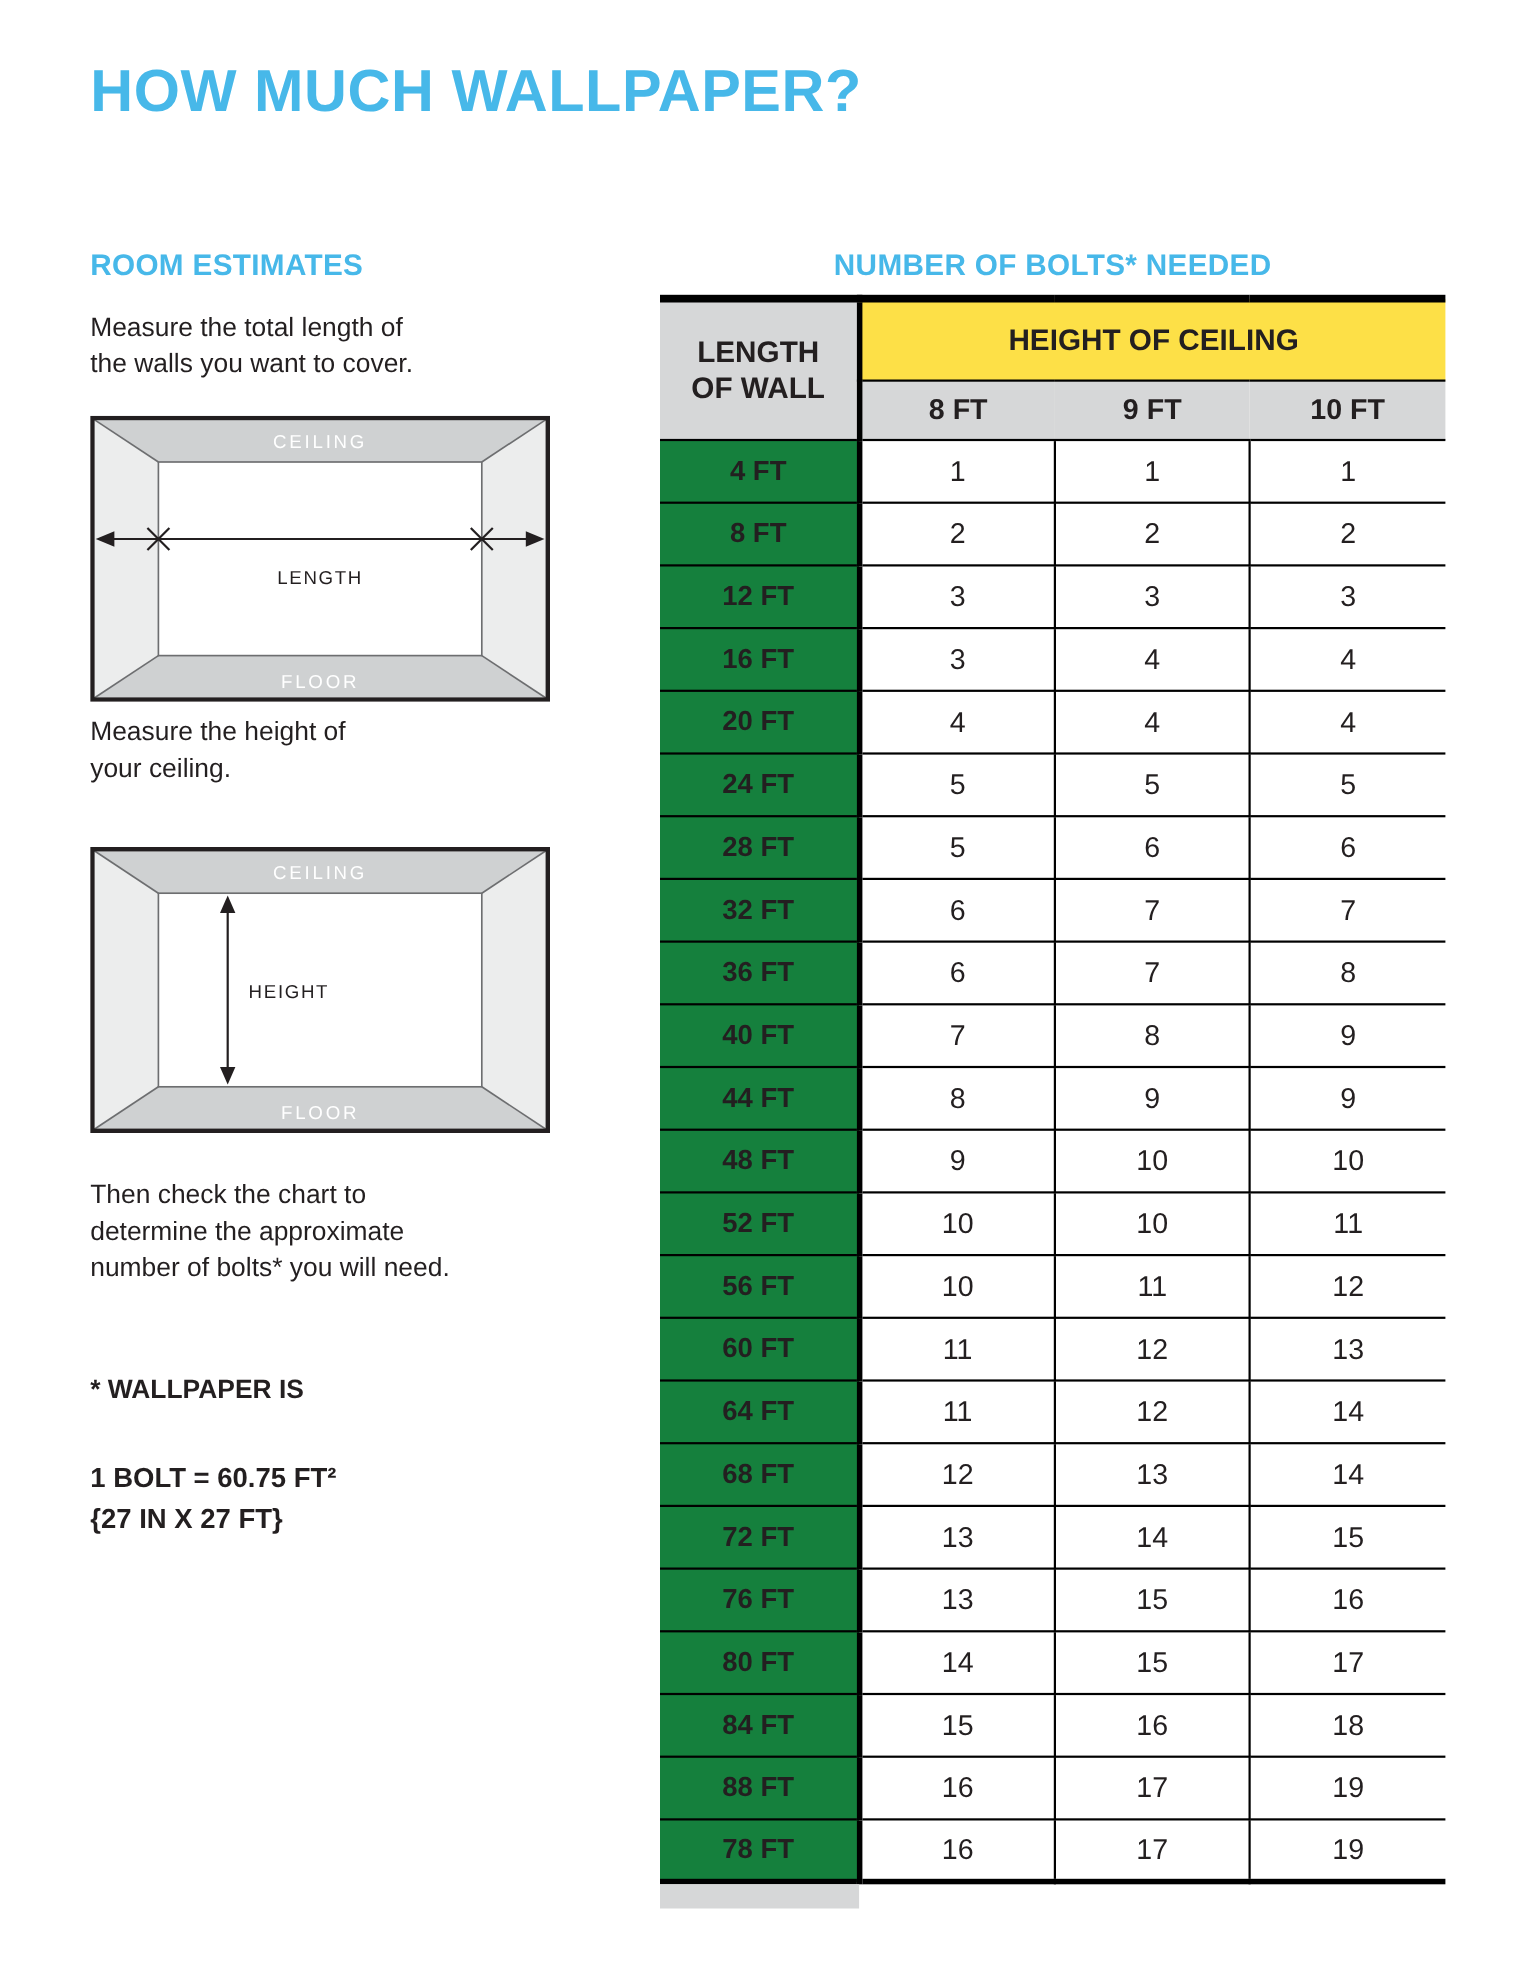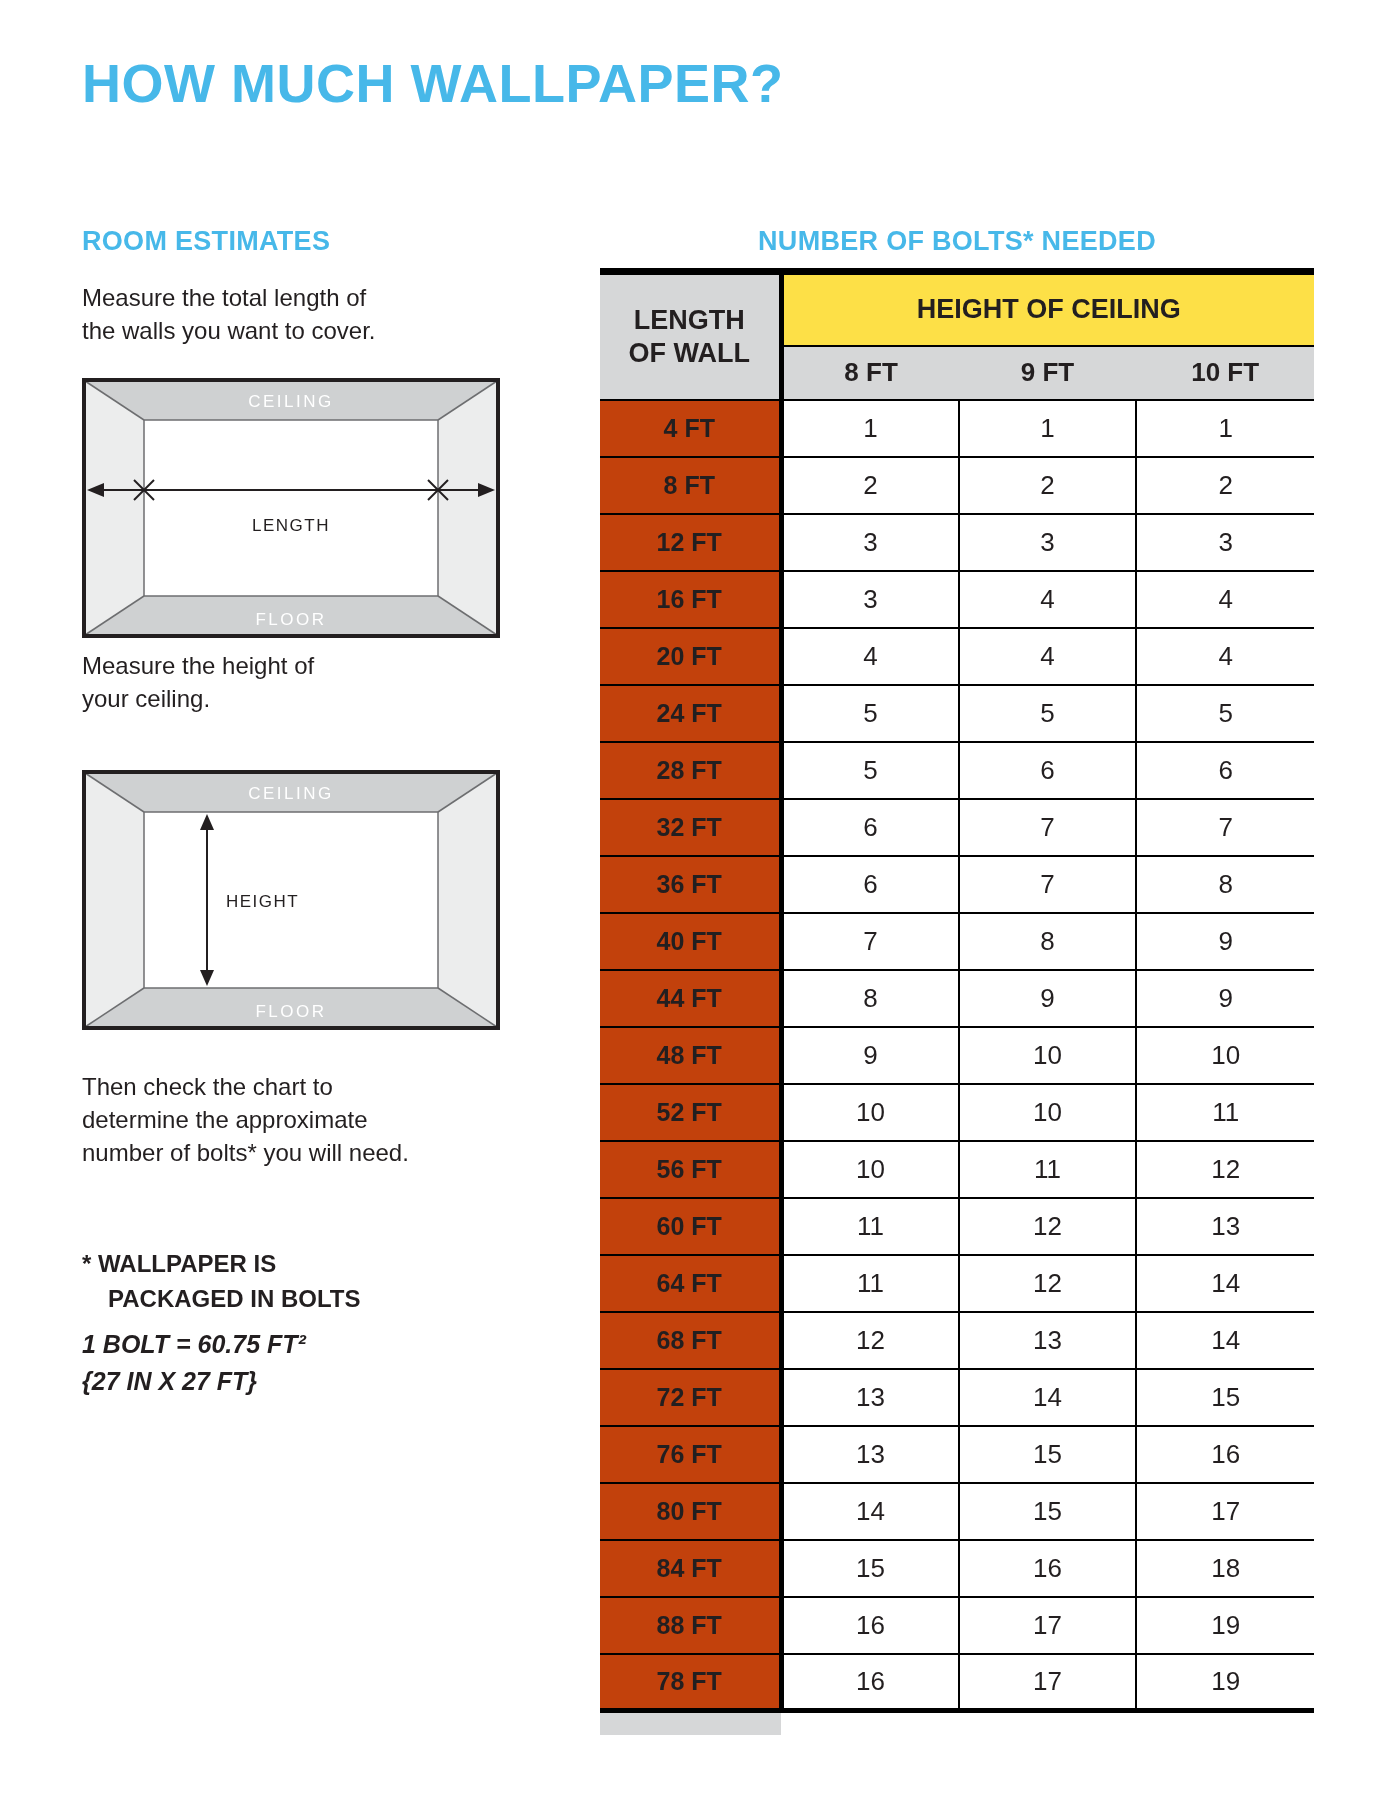--- a/index.html
+++ b/index.html
@@ -51,21 +51,20 @@
     font-weight: bold;
     line-height: 35px;
   }
   #bolts-note .indent { padding-left: 26px; }
 
   #bolt-info {
     left: 82px; top: 1326px;
     font-size: 25px;
     font-weight: bold;
     line-height: 37px;
-    font-style: italic;
   }
 
   
   #table-wrap { left: 600px; top: 268px; width: 714px; }
 
   table.bolt-table {
     border-collapse: collapse;
     table-layout: fixed;
     width: 714px;
     border-top: 7px solid #000;
@@ -93,21 +92,21 @@
     height: 74px;
     border-bottom: 2px solid #000;
   }
   .bolt-table tr.subhead th {
     background: #d6d7d8;
     font-weight: bold;
     height: 54px;
     border-bottom: 2px solid #000;
   }
   .bolt-table tbody th {
-    background: #c2410c;
+    background: #15803d;
     font-weight: bold;
     font-size: 25px;
     height: 57px;
     border-top: 2px solid #000;
     border-right: 5px solid #000;
   }
   .bolt-table tbody td {
     height: 57px;
     border: 2px solid #000;
   }
@@ -191,21 +190,20 @@
   </g>
   <text class="dim-label" x="144" y="137">HEIGHT</text>
 </svg>
 
 <p class="abs para" id="para-chart">Then check the chart to
 determine the approximate
 number of bolts* you will need.</p>
 
 <div class="abs" id="bolts-note">
   <div>* WALLPAPER IS</div>
-  <div class="indent">PACKAGED IN BOLTS</div>
 </div>
 
 <div class="abs" id="bolt-info">
   <div>1 BOLT = 60.75 FT²</div>
   <div>{27 IN X 27 FT}</div>
 </div>
 
 <h2 class="abs h-blue" id="table-heading">NUMBER OF BOLTS* NEEDED</h2>
 
 <div class="abs" id="table-wrap">

